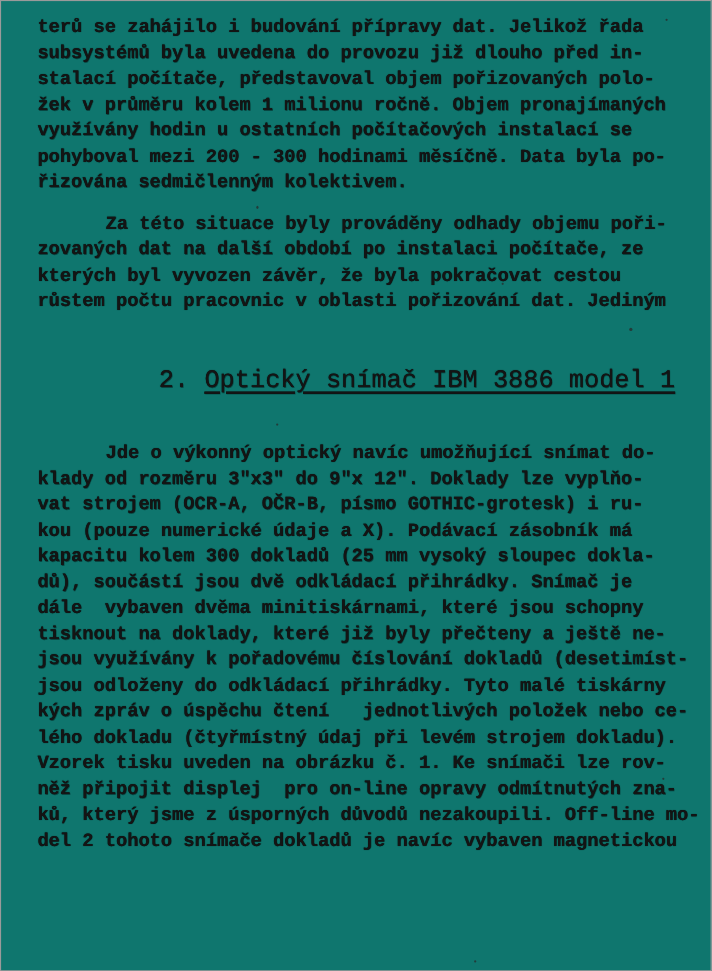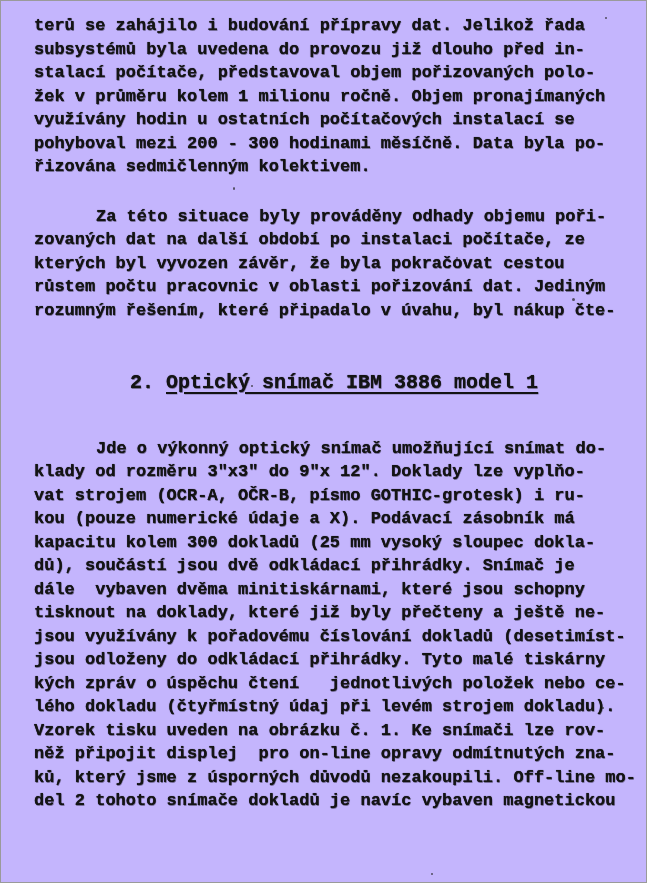--- a/index.html
+++ b/index.html
@@ -5,47 +5,47 @@
   html, body { margin: 0; padding: 0; }
   body {
     width: 647px; height: 883px;
     background: #ffffff;
     font-family: "Liberation Mono", "DejaVu Sans Mono", monospace;
   }
   .page {
     position: relative;
     width: 647px; height: 883px;
     box-sizing: border-box;
-    background: #c4b5fd;
+    background: #0f766e;
     border: 1px solid #9a9a9a;
     overflow: hidden;
   }
   .content {
     position: absolute;
     top: 13px; left: 33px; right: 10px;
   }
   .paragraph { margin: 0; }
-  .p2 { margin-top: 26px; }
+  .p2 { margin-top: 14px; }
   .heading-block { margin-top: 25px; }
   .p3 { margin-top: 19px; }
   .line {
     white-space: pre;
     font-size: 17px;
     line-height: 23.5px;
     font-weight: bold;
     color: #141414;
     text-shadow: 0 0 0.8px rgba(0,0,0,0.85), 0.5px 0.5px 0 rgba(0,0,0,0.35);
     letter-spacing: 0px;
   }
   .indent { padding-left: 62px; }
   .heading-line {
     white-space: pre;
-    font-size: 20px;
+    font-size: 23px;
     line-height: 23.5px;
-    font-weight: bold;
+    font-weight: normal;
     color: #141414;
     text-shadow: 0 0 0.8px rgba(0,0,0,0.85), 0.5px 0.5px 0 rgba(0,0,0,0.35);
   }
   .underlined {
     text-decoration: underline;
     text-decoration-thickness: 2px;
     text-underline-offset: 4px;
   }
   
   .speck {
@@ -76,31 +76,30 @@
       <div class="line">využívány hodin u ostatních počítačových instalací se</div>
       <div class="line">pohyboval mezi 200 - 300 hodinami měsíčně. Data byla po-</div>
       <div class="line">řizována sedmičlenným kolektivem.</div>
     </div>
 
     <div class="paragraph p2">
       <div class="line indent">Za této situace byly prováděny odhady objemu poři-</div>
       <div class="line">zovaných dat na další období po instalaci počítače, ze</div>
       <div class="line">kterých byl vyvozen závěr, že byla pokračovat cestou</div>
       <div class="line">růstem počtu pracovnic v oblasti pořizování dat. Jediným</div>
-      <div class="line">rozumným řešením, které připadalo v úvahu, byl nákup čte-</div>
     </div>
 
     <div class="heading-block">
       <div class="heading-line">
         <span>2. </span><span class="underlined">Optický snímač IBM 3886 model 1</span>
       </div>
     </div>
 
     <div class="paragraph p3">
-      <div class="line indent">Jde o výkonný optický snímač umožňující snímat do-</div>
+      <div class="line indent">Jde o výkonný optický navíc umožňující snímat do-</div>
       <div class="line">klady od rozměru 3"x3" do 9"x 12". Doklady lze vyplňo-</div>
       <div class="line">vat strojem (OCR-A, OČR-B, písmo GOTHIC-grotesk) i ru-</div>
       <div class="line">kou (pouze numerické údaje a X). Podávací zásobník má</div>
       <div class="line">kapacitu kolem 300 dokladů (25 mm vysoký sloupec dokla-</div>
       <div class="line">dů), součástí jsou dvě odkládací přihrádky. Snímač je</div>
       <div class="line">dále  vybaven dvěma minitiskárnami, které jsou schopny</div>
       <div class="line">tisknout na doklady, které již byly přečteny a ještě ne-</div>
       <div class="line">jsou využívány k pořadovému číslování dokladů (desetimíst-</div>
       <div class="line">jsou odloženy do odkládací přihrádky. Tyto malé tiskárny</div>
       <div class="line">kých zpráv o úspěchu čtení   jednotlivých položek nebo ce-</div>

